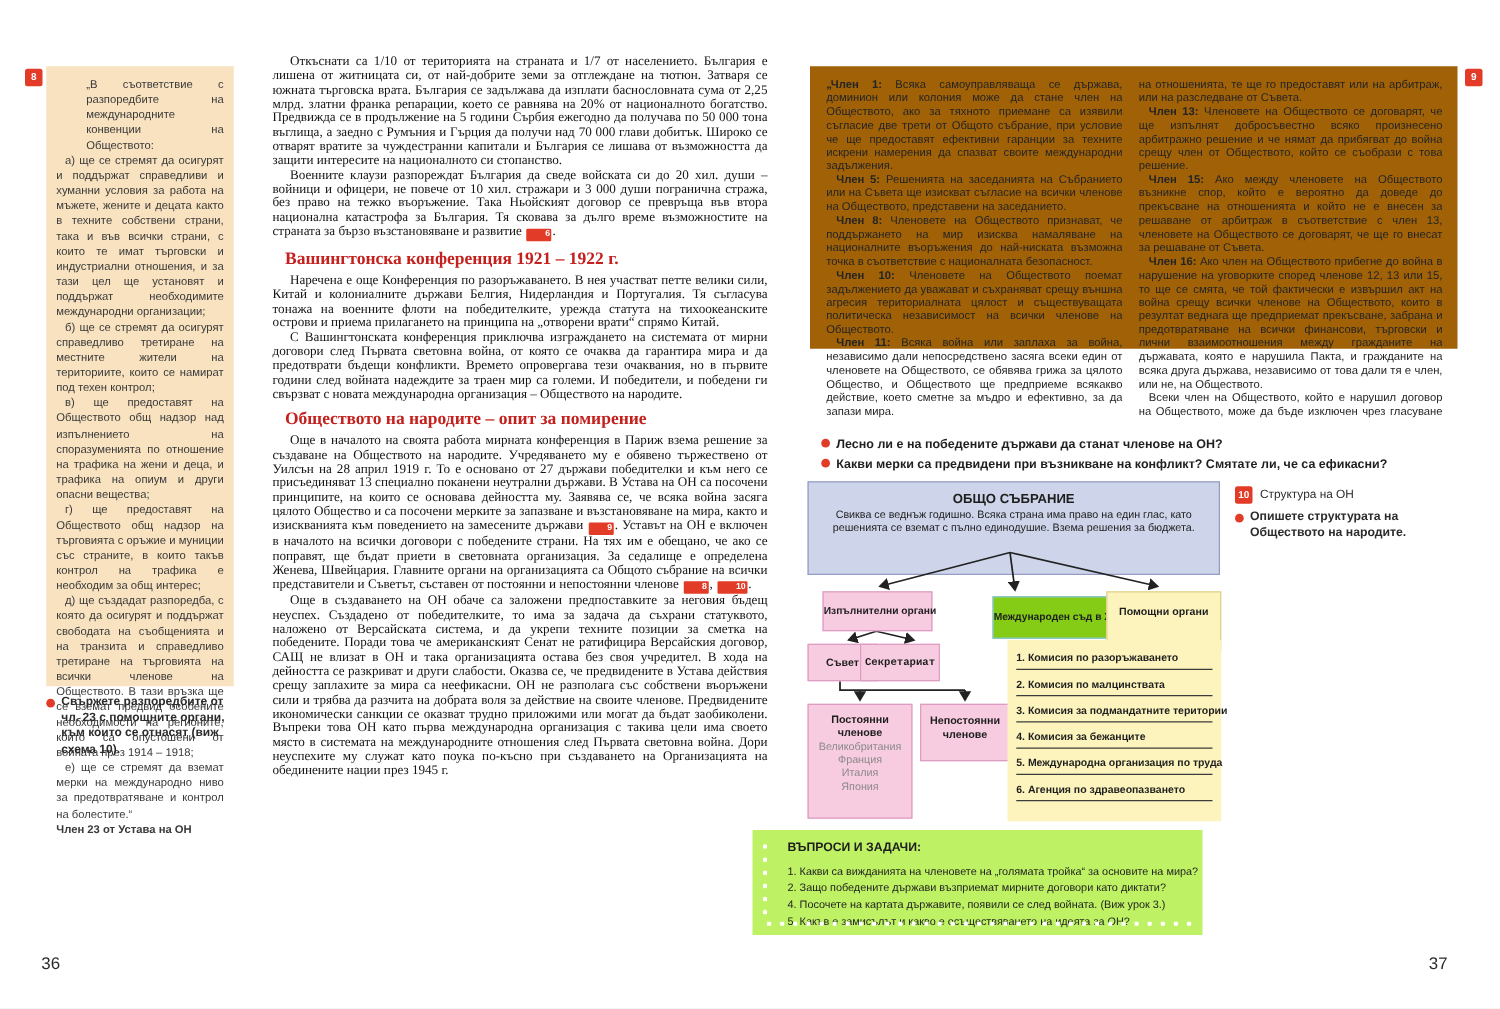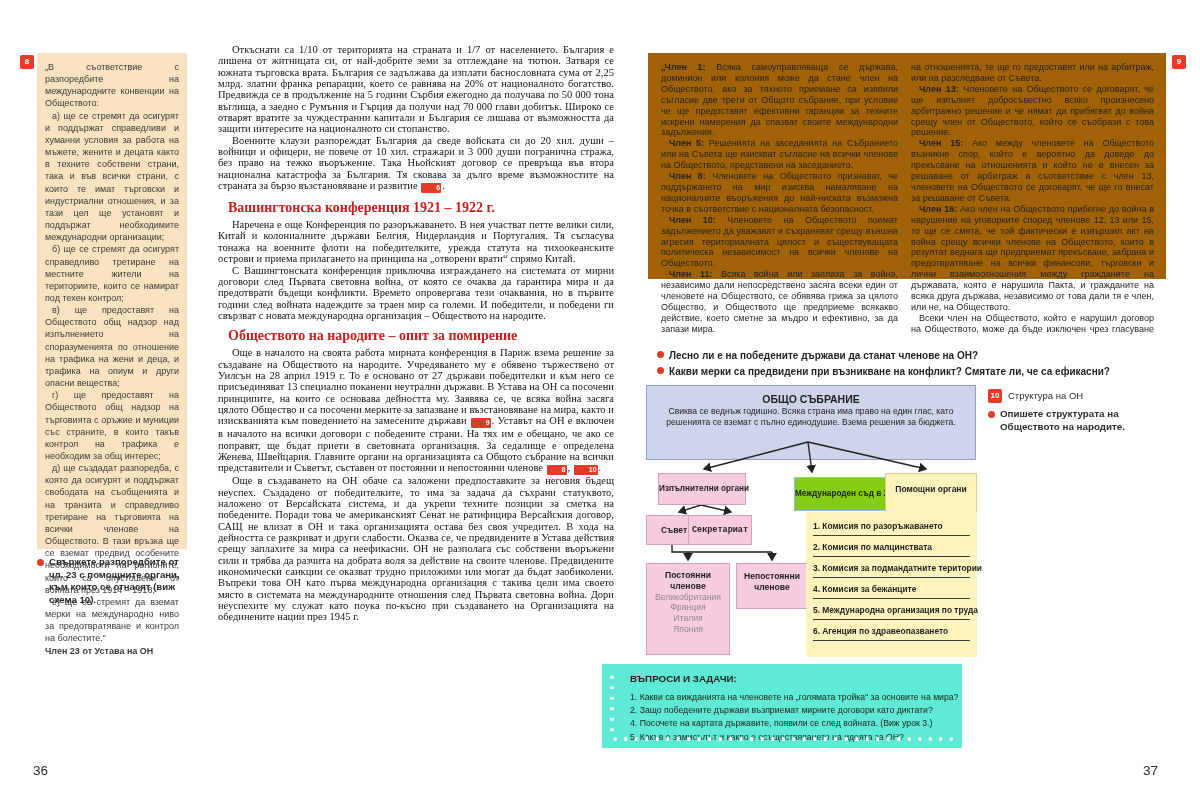--- a/index.html
+++ b/index.html
@@ -12,21 +12,21 @@
                  color:#fff;font:bold 7px/10px "Liberation Sans",sans-serif;text-align:center;
                  border-radius:1px;vertical-align:-1px;margin:0 1px;}
   .dot{display:inline-block;width:7px;height:7px;border-radius:50%;background:#e23b28;
        margin-right:5px;vertical-align:1px;flex:none;}
   .pageno{position:absolute;font-size:13.5px;color:#2a2a2a;}
   
   .sidebar-box{position:absolute;left:37px;top:53px;width:150px;height:496px;background:#f8e2bf;
                padding:8px 8px 6px 8px;box-sizing:border-box;}
   .sidebar-box p{margin:0;font-size:9px;line-height:12.15px;text-align:justify;color:#3a3a3a;
                  text-indent:7px;}
-  .sidebar-box p.first{text-indent:0;}
+  .sidebar-box p.first{text-indent:0;margin-left:24px;}
   .doc-source{font-weight:bold;text-align:center;color:#1e1e1e;margin-top:2px;font-size:9.3px;
               text-indent:0 !important;}
   .margin-task{position:absolute;left:37px;top:556px;width:152px;display:flex;
                font:bold 9.6px/12.6px "Liberation Sans",sans-serif;color:#2c2c2c;}
   
   .main-col{position:absolute;left:218px;top:44px;width:396px;height:716px;
             font-family:"Liberation Serif",serif;font-size:10.5px;line-height:11.35px;
             text-align:justify;color:#141414;}
   .main-col p{margin:0;text-indent:14px;}
   .main-col h2{margin:7px 0 3px 10px;font-size:14px;line-height:16px;color:#c4201d;
@@ -64,21 +64,21 @@
   .nonpermanent{left:736px;top:563px;width:72px;height:46px;padding-top:7px;font-size:8.6px;line-height:10.8px;}
   .commissions{left:806px;top:512px;width:171px;height:145px;background:#fcf4bc;
                padding:9px 7px 0 7px;text-align:left;}
   .commissions div{font-weight:bold;font-size:8.4px;white-space:nowrap;border-bottom:1px solid #3c3c3c;
                    padding-bottom:3.5px;margin-bottom:6.5px;}
   .scheme-caption{position:absolute;left:1008px;top:390px;font-size:9.5px;color:#2c2c2c;}
   .scheme-task{position:absolute;left:988px;top:408px;width:140px;display:flex;
                font:bold 9.8px/12.8px "Liberation Sans",sans-serif;color:#2c2c2c;}
   svg.arrows{position:absolute;left:600px;top:380px;}
   
-  .qbox{position:absolute;left:602px;top:664px;width:360px;height:84px;background:#5eead4;
+  .qbox{position:absolute;left:602px;top:664px;width:360px;height:84px;background:#bef264;
         box-sizing:border-box;padding:9px 0 0 28px;overflow:hidden;}
   .qbox .dots-left{position:absolute;left:6px;top:8px;bottom:14px;width:8px;
         background-image:radial-gradient(circle,#ffffff 1.7px,rgba(255,255,255,0) 2px);
         background-size:8px 10.5px;}
   .qbox .dots-bottom{position:absolute;left:8px;right:8px;bottom:5px;height:8px;
         background-image:radial-gradient(circle,#ffffff 1.7px,rgba(255,255,255,0) 2px);
         background-size:10.5px 8px;}
   .qbox .qtitle{font-weight:bold;font-size:9.8px;margin-bottom:7px;}
   .qbox .qitem{font-size:8.7px;line-height:13.2px;white-space:nowrap;}
 </style>

